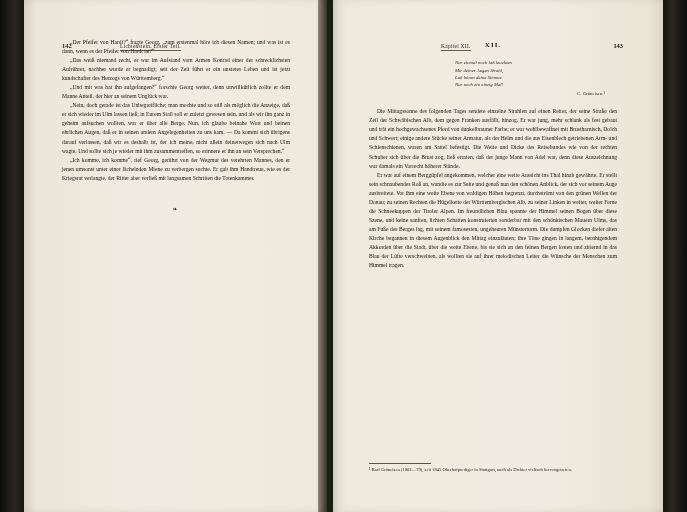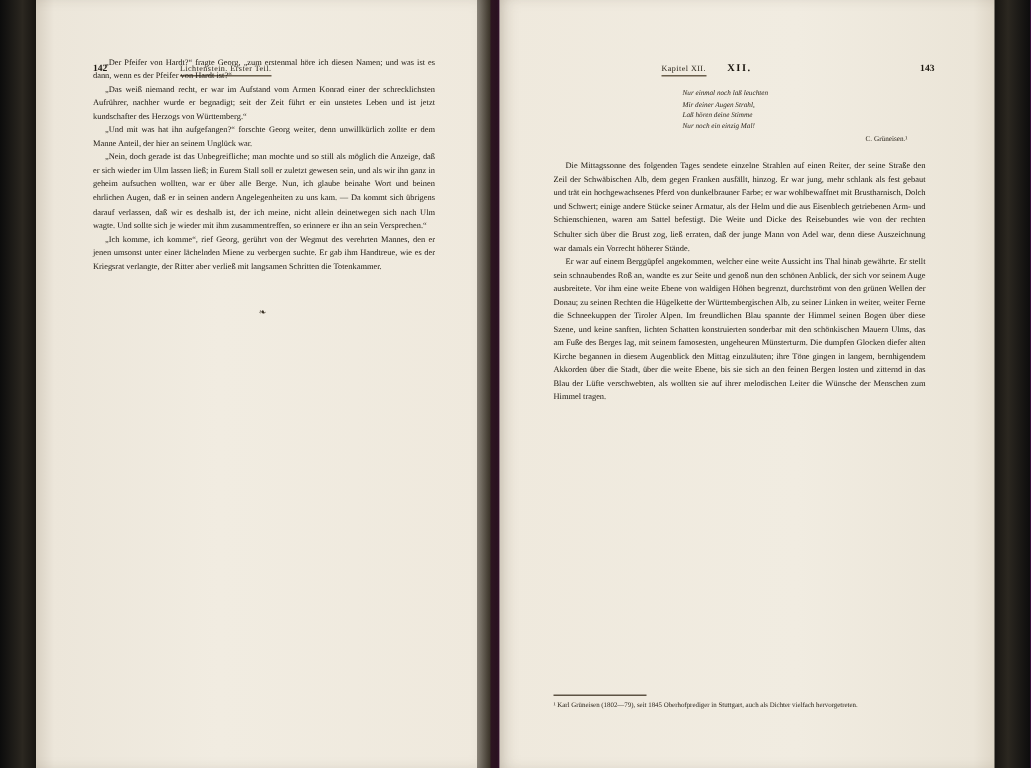--- a/index.html
+++ b/index.html
@@ -10,21 +10,21 @@
   body {
     width: 687px;
     height: 512px;
     overflow: hidden;
     font-family: "Liberation Serif", serif;
   }
   #book {
     position: relative;
     width: 687px;
     height: 512px;
-    background: #a21caf;
+    background: #15803d;
   }
   
   .page {
     position: absolute;
     top: 0;
     background: #efe9dd;
     overflow: hidden;
   }
   .page.left {
     left: 24px;

